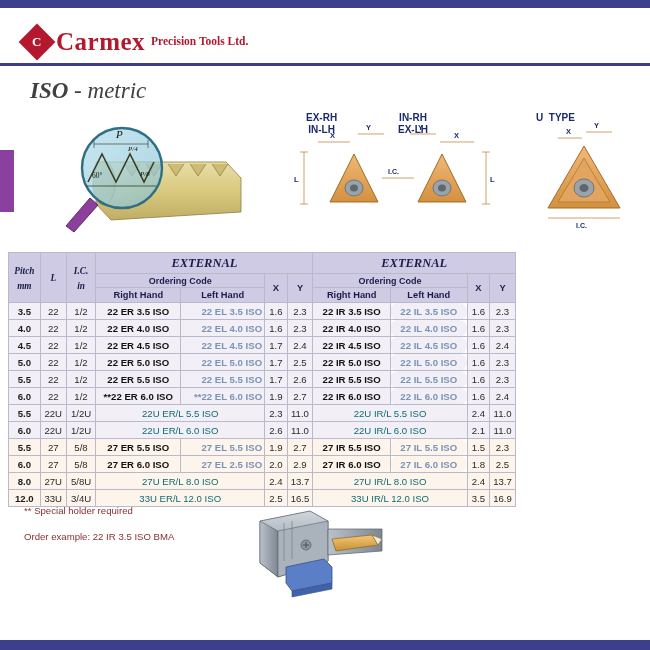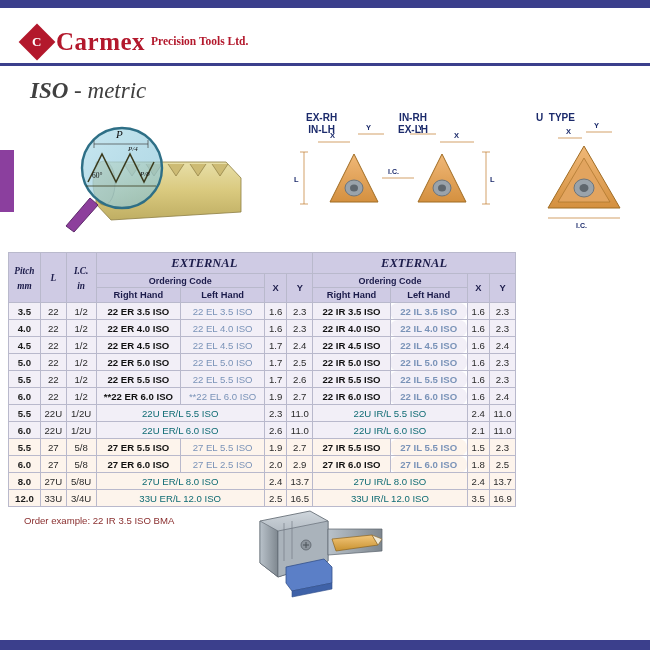--- a/index.html
+++ b/index.html
@@ -85,21 +85,21 @@
   .hdr-top th {
     background:#cfcbe4; font-family:"Liberation Serif", serif;
     font-style:italic; font-weight:bold; font-size:12.5px; color:#1b1b4a; height:21px;
   }
   .hdr-mid th { background:#cfcbe4; font-size:9px; font-weight:bold; color:#1b1b4a; height:14px; }
   .hdr-bot th { background:#cfcbe4; font-size:9.3px; font-weight:bold; color:#1b1b4a; height:15px; }
   .pitch { background:#ece9f4; font-weight:bold; }
   .g1 td { background:#f2eff7; }
   .g2 td { background:#fdf4ec; }
   td.code-ext-rh { font-weight:bold; color:#111111; }
-  td.code-ext-lh { font-weight:normal; color:#7a93b8; }
+  td.code-ext-lh { font-weight:bold; color:#7a93b8;text-align:right; }
   td.code-int-rh { font-weight:bold; color:#111111; }
   td.code-int-lh { font-weight:bold; color:#7a93b8;border-radius:8px; }
   td.code-ext-rh.teal, td.code-int-rh.teal { color:#0e6b73; }
   td.dim { color:#2a2a2a; }
   td.span-code { font-weight:normal; }
 
   
   .notes { position:absolute; left:24px; top:503px; font-size:9.6px; color:#8a2f2f; line-height:1.7; }
   .notes .n2 { color:#8a2f2f;margin-top:10px; }
 
@@ -414,20 +414,21 @@
           <td class="dim">16.5</td>
           <td class="span-code code-int-rh teal" colspan="2">33U IR/L 12.0 ISO</td>
           <td class="dim">3.5</td>
           <td class="dim">16.9</td>
         </tr>
       </tbody>
   </table>
 </div>
 
 <div class="notes">
+  <div>** Special holder required</div>
   <div class="n2">Order example: 22 IR 3.5 ISO BMA</div>
 </div>
 
 <div class="tool-art">
   <svg width="185" height="95" viewBox="0 0 185 95">
     <defs>
       <linearGradient id="steel" x1="0" y1="0" x2="0" y2="1">
         <stop offset="0%" stop-color="#cfd6dc"></stop>
         <stop offset="55%" stop-color="#9fa8b1"></stop>
         <stop offset="100%" stop-color="#6f7882"></stop>

